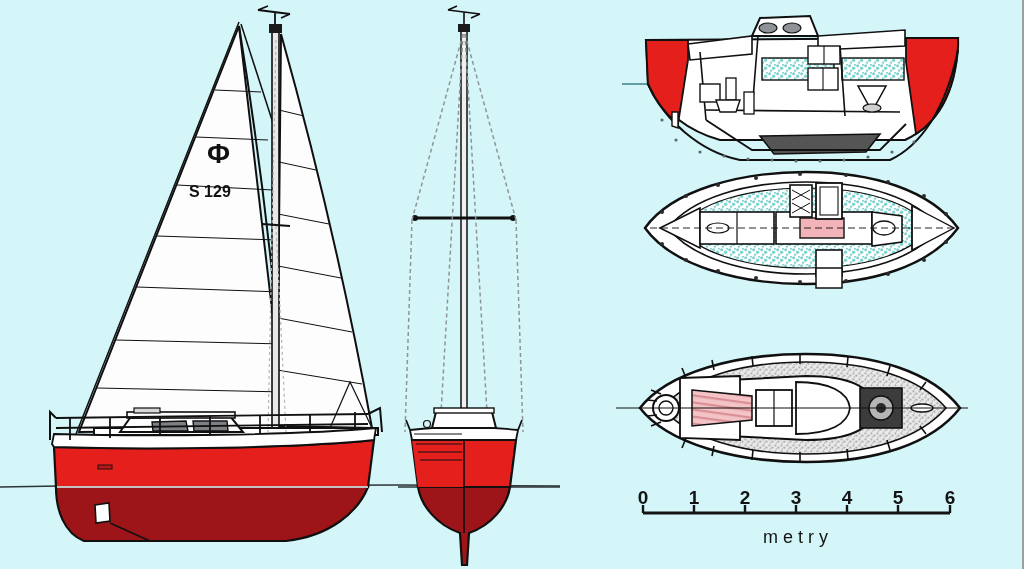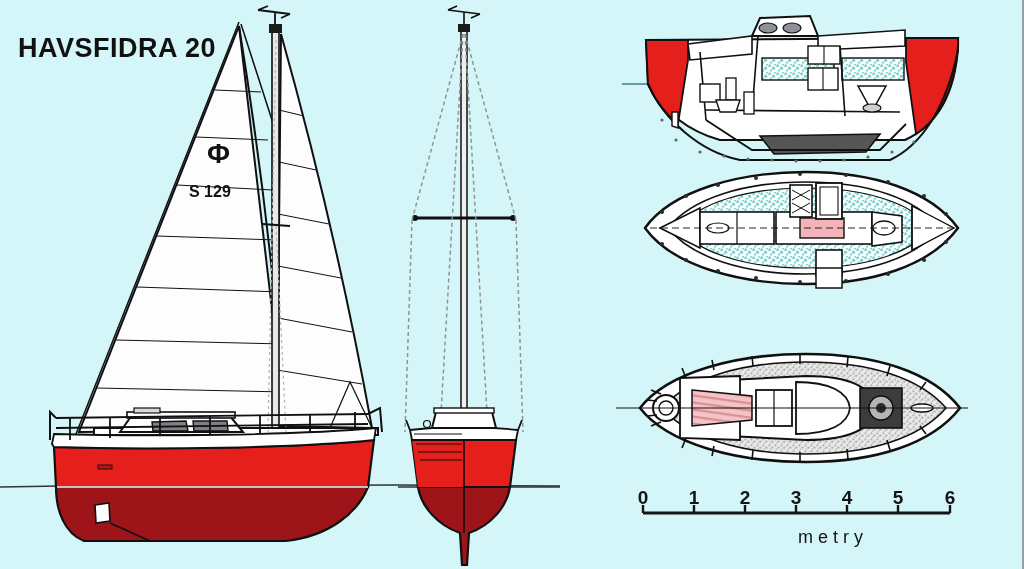--- a/index.html
+++ b/index.html
@@ -43,29 +43,27 @@
   }
   .scale-unit {
     position: absolute;
     left: 798px;
     top: 527px;
     font-size: 18px;
     letter-spacing: 5px;
     color: #141414;
     transform: translateX(-50%);
     white-space: nowrap;
-    margin-left: 35px;
   }
 </style>
 </head>
 <body>
 
 <div id="sheet">
 
-  <div class="title-text">HAVSFIDRA 20</div>
 
   <svg class="layer" viewBox="0 0 1024 569">
     <defs>
       <pattern id="speckle" width="8" height="8" patternUnits="userSpaceOnUse">
         <rect width="8" height="8" fill="#ffffff"></rect>
         <circle cx="1.6" cy="1.8" r="1.5" fill="#7fd4d0"></circle>
         <circle cx="5.6" cy="4.2" r="1.7" fill="#7fd4d0"></circle>
         <circle cx="3.0" cy="6.6" r="1.2" fill="#7fd4d0"></circle>
         <circle cx="7.0" cy="0.8" r="1.0" fill="#7fd4d0"></circle>
       </pattern>

